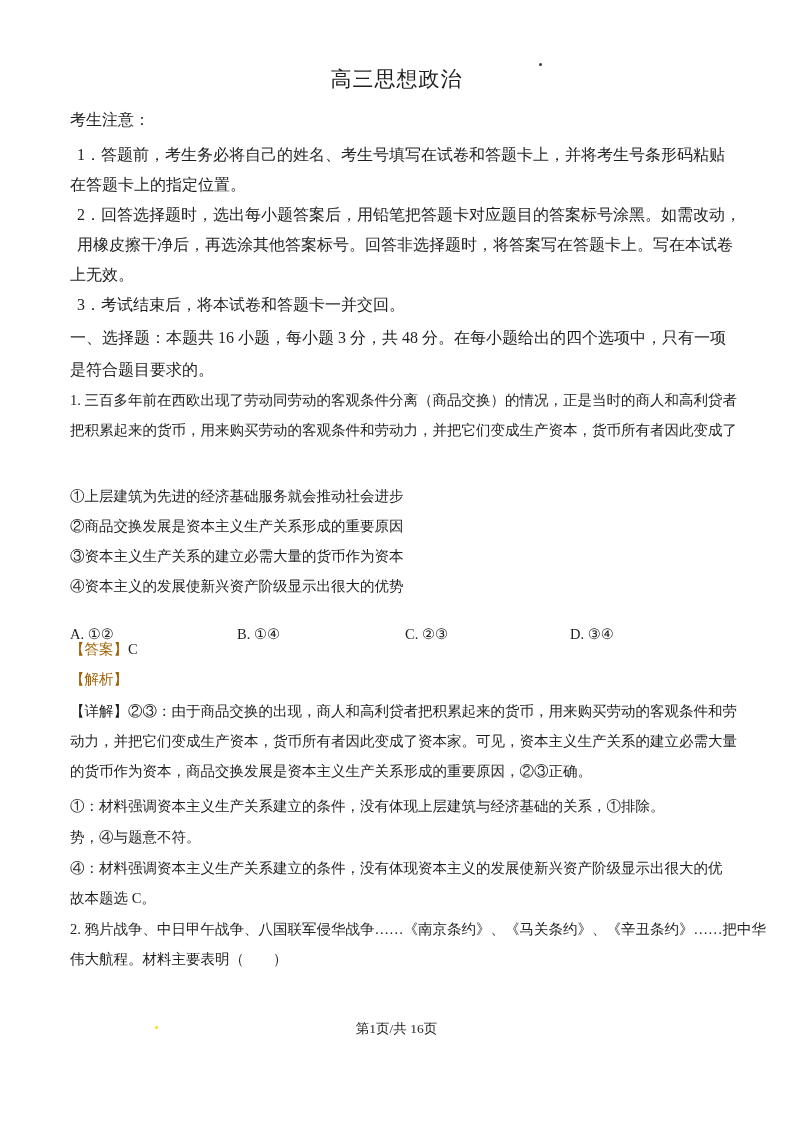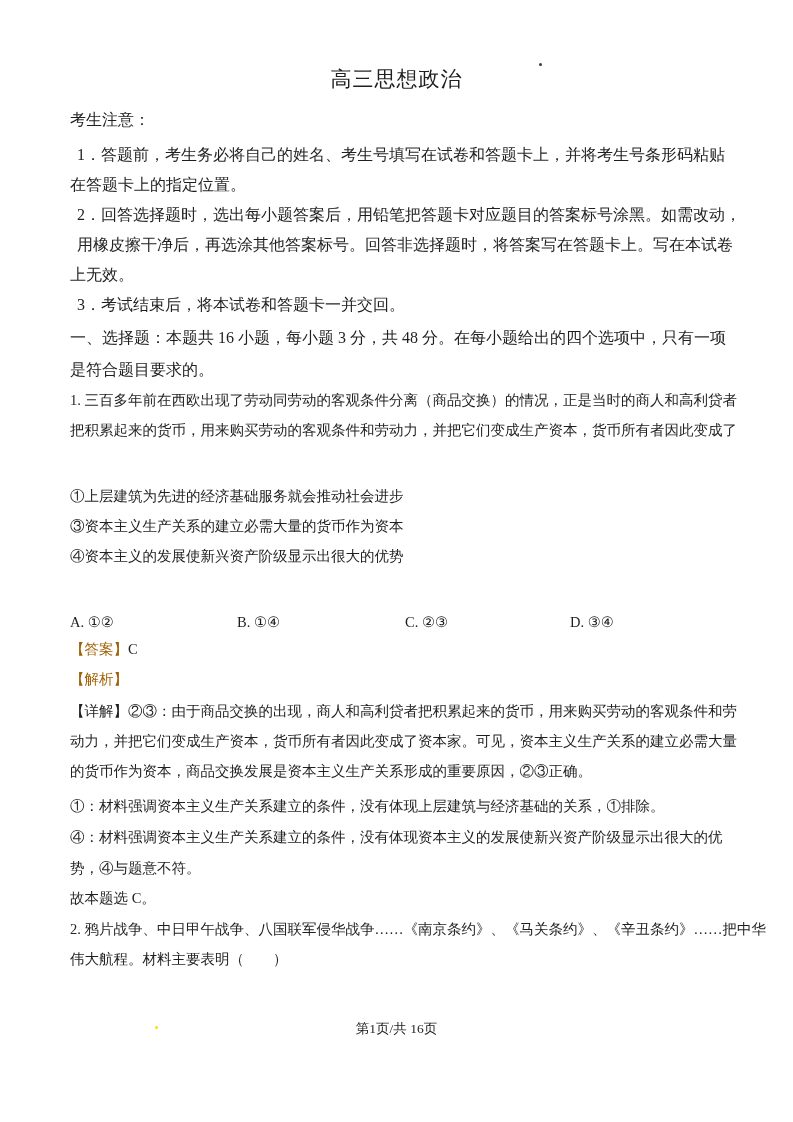--- a/index.html
+++ b/index.html
@@ -12,21 +12,21 @@
   .center{left:0;width:793px;text-align:center;}
   .title{font-size:21px;font-weight:normal;letter-spacing:1px;margin-top:10px;}
   .h16{font-size:16px;font-weight:normal;}
   .b14{font-size:14.5px;font-weight:normal;}
   .ln30{height:30px;line-height:30px;white-space:nowrap;}
   .ln31{height:31px;line-height:31px;white-space:nowrap;}
   .ln32{height:32px;line-height:32px;white-space:nowrap;}
   .ind{padding-left:7px;}
   .blue{color:#a16207;}
   .choices-row{position:relative;height:30px;}
-  .choice{position:absolute;top:4px;height:30px;line-height:30px;white-space:nowrap;font-family:Liberation Serif, serif;}
+  .choice{position:absolute;top:16px;height:30px;line-height:30px;white-space:nowrap;font-family:Liberation Serif, serif;}
   .choice.a{left:0;}
   .choice.b{left:167px;}
   .choice.c{left:335px;}
   .choice.d{left:500px;}
   .footer{font-size:13.5px;}
   .speck{position:absolute;border-radius:50%;}
   .speck-black{left:539px;top:63px;width:3px;height:3px;background:#3a3a3a;}
   .speck-yellow{left:155px;top:1026px;width:3px;height:3px;background:#ffd816;}
 </style>
 </head>
@@ -55,20 +55,21 @@
   <div class="h16 ln32">是符合题目要求的。</div>
 </div>
 
 <div class="abs" style="top:385px;">
   <div class="b14 ln30">1. 三百多年前在西欧出现了劳动同劳动的客观条件分离（商品交换）的情况，正是当时的商人和高利贷者</div>
   <div class="b14 ln30">把积累起来的货币，用来购买劳动的客观条件和劳动力，并把它们变成生产资本，货币所有者因此变成了</div>
 </div>
 
 <div class="abs" style="top:481px;">
   <div class="b14 ln30">①上层建筑为先进的经济基础服务就会推动社会进步</div>
+  <div class="b14 ln30">②商品交换发展是资本主义生产关系形成的重要原因</div>
   <div class="b14 ln30">③资本主义生产关系的建立必需大量的货币作为资本</div>
   <div class="b14 ln30">④资本主义的发展使新兴资产阶级显示出很大的优势</div>
 </div>
 
 <div class="abs choices-row b14" style="top:603px;">
   <span class="choice a">A. ①②</span>
   <span class="choice b">B. ①④</span>
   <span class="choice c">C. ②③</span>
   <span class="choice d">D. ③④</span>
 </div>
@@ -82,22 +83,22 @@
 
 <div class="abs" style="top:696px;">
   <div class="b14 ln30">【详解】②③：由于商品交换的出现，商人和高利贷者把积累起来的货币，用来购买劳动的客观条件和劳</div>
   <div class="b14 ln30">动力，并把它们变成生产资本，货币所有者因此变成了资本家。可见，资本主义生产关系的建立必需大量</div>
   <div class="b14 ln30">的货币作为资本，商品交换发展是资本主义生产关系形成的重要原因，②③正确。</div>
 </div>
 
 <div class="abs b14 ln30" style="top:791px;">①：材料强调资本主义生产关系建立的条件，没有体现上层建筑与经济基础的关系，①排除。</div>
 
 <div class="abs" style="top:822px;">
+  <div class="b14 ln31">势，④与题意不符。</div>
   <div class="b14 ln31">④：材料强调资本主义生产关系建立的条件，没有体现资本主义的发展使新兴资产阶级显示出很大的优</div>
-  <div class="b14 ln31">势，④与题意不符。</div>
 </div>
 
 <div class="abs b14 ln30" style="top:883px;">故本题选 C。</div>
 
 <div class="abs" style="top:914px;">
   <div class="b14 ln30">2. 鸦片战争、中日甲午战争、八国联军侵华战争……《南京条约》、《马关条约》、《辛丑条约》……把中华</div>
   <div class="b14 ln30">伟大航程。材料主要表明（　　）</div>
 </div>
 
 <div class="speck speck-yellow"></div>

